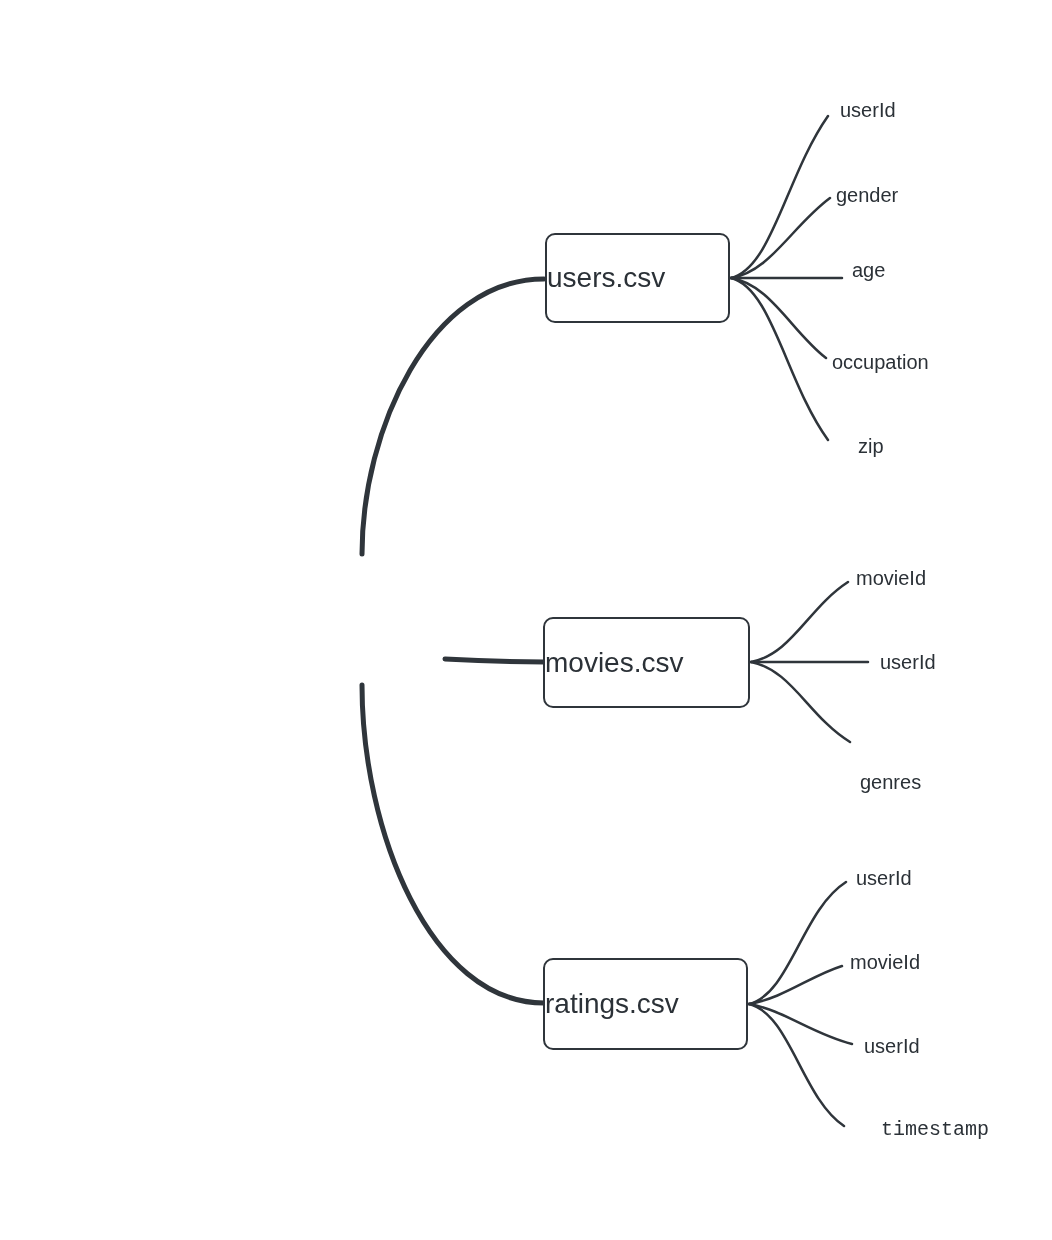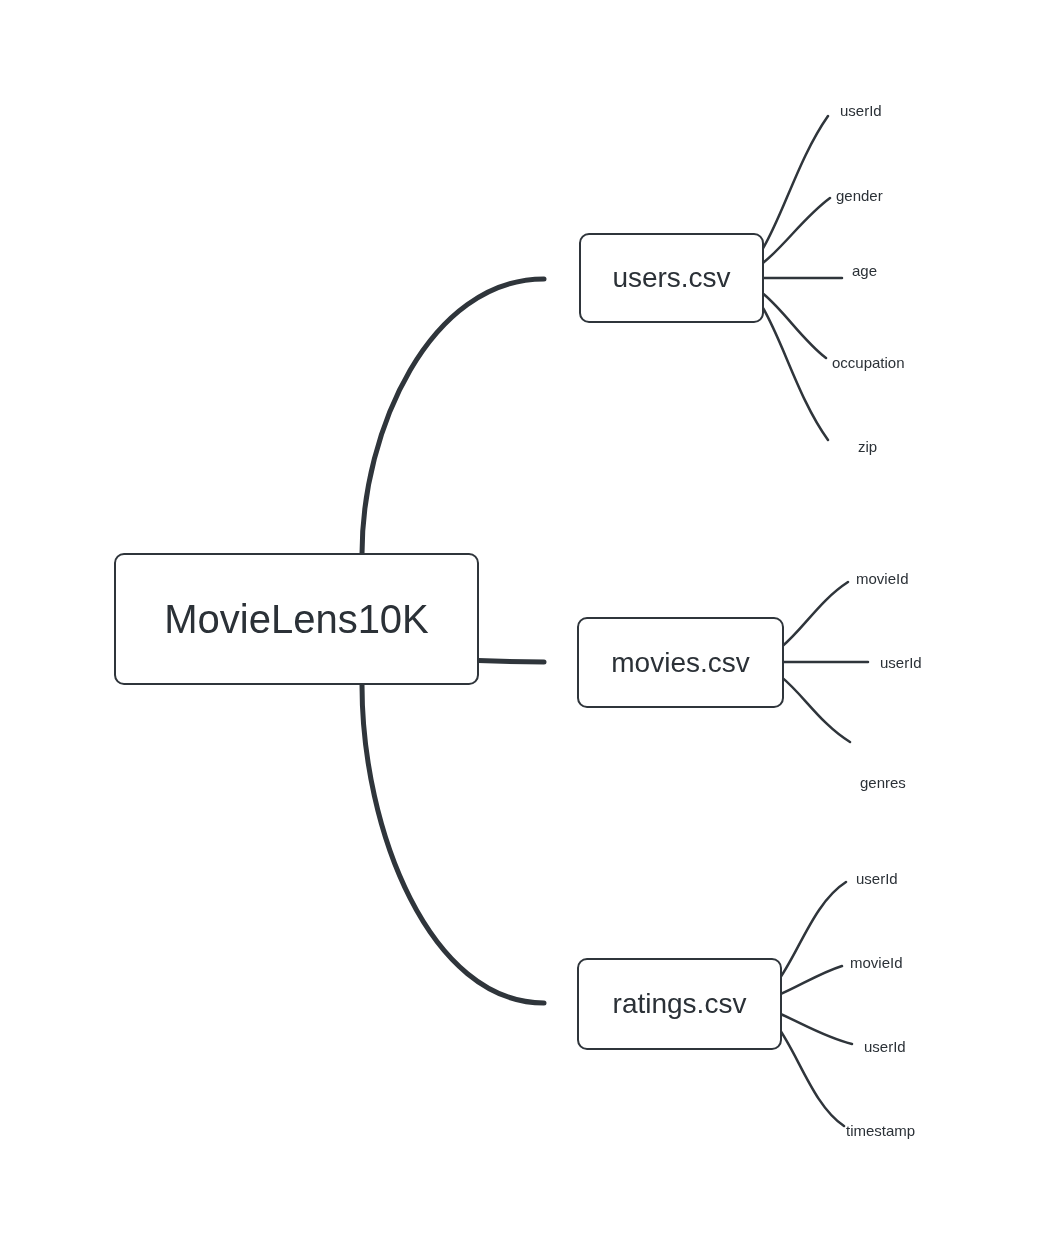--- a/index.html
+++ b/index.html
@@ -25,42 +25,40 @@
     fill: none;
     stroke: #2f353b;
     stroke-linecap: round;
   }
   .edge-root { stroke-width: 5px; }
   .edge-leaf { stroke-width: 2.5px; }
   .node {
     position: absolute;
     display: flex;
     align-items: center;
-    justify-content: center;
     background: #ffffff;
     border: 2.5px solid #2f353b;
     border-radius: 10px;
     color: #2b3137;
-    margin-left: 34px;
   }
   .node-root {
     left: 80px; top: 553px;
     width: 365px; height: 132px;
     font-size: 40px;
   }
   .node-child {
     font-size: 28px;
   }
   .node-users   { left: 545px; top: 233px; width: 185px; height: 90px; }
   .node-movies  { left: 543px; top: 617px; width: 207px; height: 91px; }
   .node-ratings { left: 543px; top: 958px; width: 205px; height: 92px; }
   .leaf {
     position: absolute;
     transform: translateY(-50%);
-    font-size: 15px;
+    font-size: 20px;
     line-height: 1;
     color: #2b3137;
     white-space: nowrap;
   }
 </style>
 </head>
 <body>
 
 <div class="canvas">
 
@@ -79,23 +77,20 @@
     <path class="edge-leaf" d="M 751 662 C 792 654, 808 608, 848 582"></path>
     <path class="edge-leaf" d="M 751 662 L 868 662"></path>
     <path class="edge-leaf" d="M 751 662 C 792 670, 808 716, 850 742"></path>
 
     <path class="edge-leaf" d="M 749 1004 C 790 994, 802 910, 846 882"></path>
     <path class="edge-leaf" d="M 749 1004 C 784 998, 810 976, 842 966"></path>
     <path class="edge-leaf" d="M 749 1004 C 784 1010, 812 1034, 852 1044"></path>
     <path class="edge-leaf" d="M 749 1004 C 790 1014, 802 1098, 844 1126"></path>
   </svg>
 
-  <div class="node node-root">
-    <span>MovieLens10K</span>
-  </div>
 
   <div class="node node-child node-users">
     <span>users.csv</span>
   </div>
 
   <div class="node node-child node-ratings">
     <span>ratings.csv</span>
   </div>
 
   <div class="node node-child node-movies">
@@ -108,15 +103,15 @@
   <span class="leaf" style="left:832px; top:362px;">occupation</span>
   <span class="leaf" style="left:858px; top:446px;">zip</span>
 
   <span class="leaf" style="left:856px; top:578px;">movieId</span>
   <span class="leaf" style="left:880px; top:662px;">userId</span>
   <span class="leaf" style="left:860px; top:746px;margin-top:36px;">genres</span>
 
   <span class="leaf" style="left:856px; top:878px;">userId</span>
   <span class="leaf" style="left:850px; top:962px;">movieId</span>
   <span class="leaf" style="left:864px; top:1046px;">userId</span>
-  <span class="leaf" style="left:846px; top:1130px;">timestamp</span>
+  <span class="leaf" style="left:881px; top:1130px;font-family:Liberation Mono, monospace;">timestamp</span>
 
 </div>
 
 </body></html>

